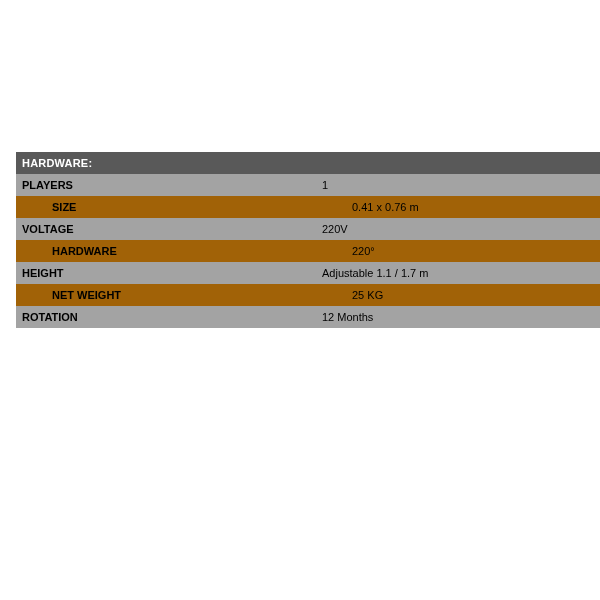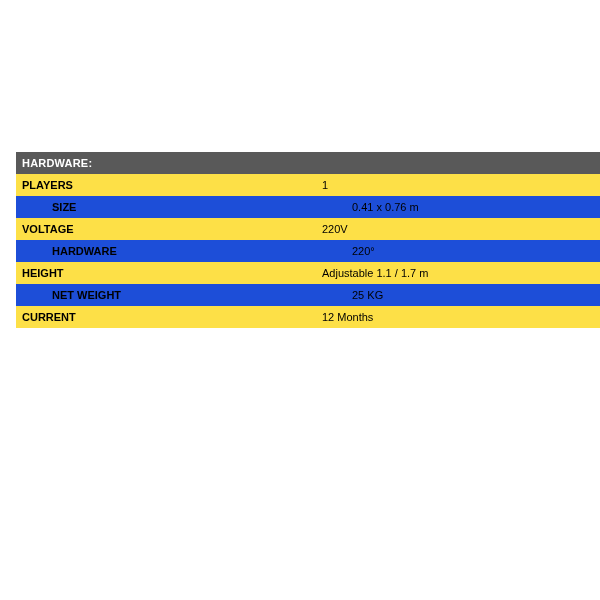--- a/index.html
+++ b/index.html
@@ -45,25 +45,25 @@
     height: 12px;
   }
   .spec-table td.label {
     font-weight: bold;
     width: 200px;
   }
   .spec-table td.value {
     font-weight: normal;
   }
   .spec-table tr.alt td {
-    background: #fde047;
+    background: #a3a3a3;
     margin-left: 21px;
   }
   .spec-table tr.plain td {
-    background: #1d4ed8;
+    background: #a16207;
     padding-left: 36px;
   }
 </style>
 </head>
 <body>
 
 <div class="page">
   <table class="spec-table">
     <tbody>
       <tr class="header-row">
@@ -87,18 +87,18 @@
       </tr>
       <tr class="alt">
         <td class="label">HEIGHT</td>
         <td class="value">Adjustable 1.1 / 1.7 m</td>
       </tr>
       <tr class="plain">
         <td class="label">NET WEIGHT</td>
         <td class="value">25 KG</td>
       </tr>
       <tr class="alt">
-        <td class="label">CURRENT</td>
+        <td class="label">ROTATION</td>
         <td class="value">12 Months</td>
       </tr>
     </tbody>
   </table>
 </div>
 
 </body></html>

